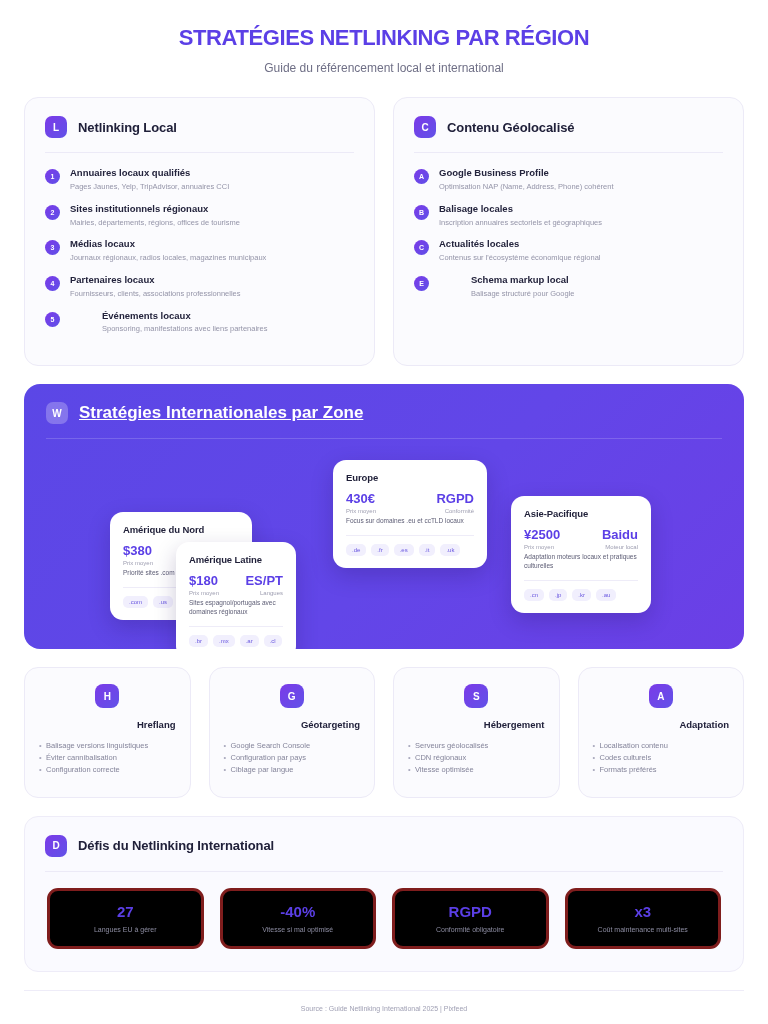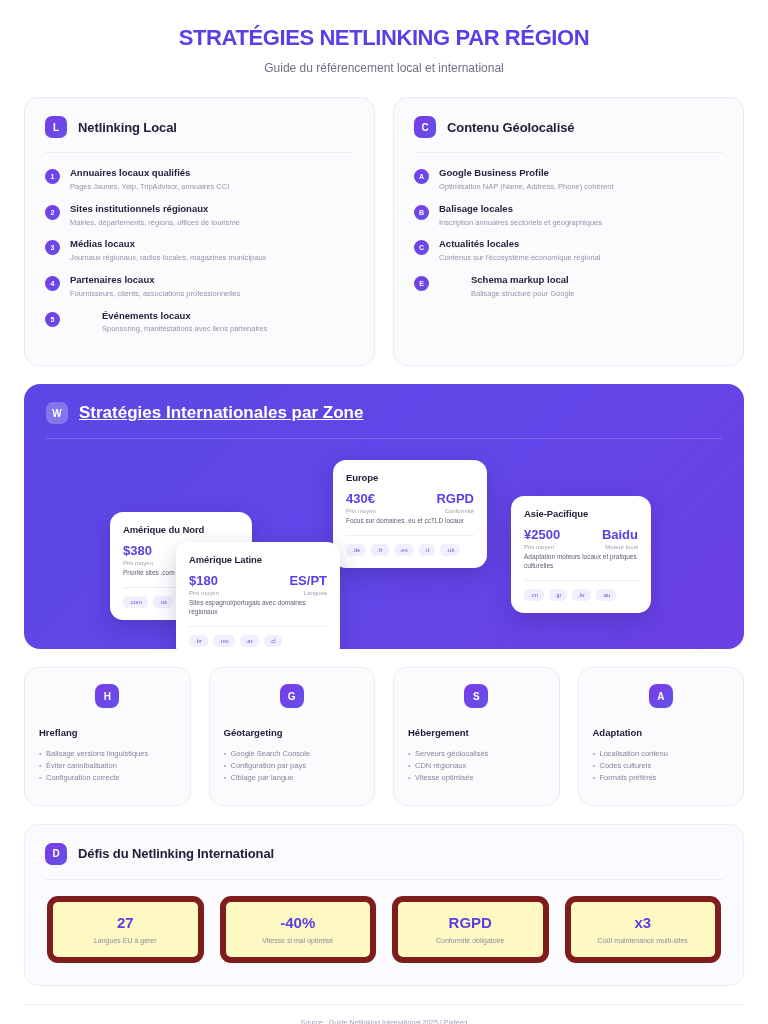--- a/index.html
+++ b/index.html
@@ -204,21 +204,21 @@
     font-size: 6px;
     color: #6a58e0;
     background: #f1effd;
     border-radius: 5px;
     padding: 3px 6px;
     line-height: 1;
   }
 
   
   #zone-na { left: 86px;  top: 128px; width: 142px; z-index: 1; }
-  #zone-la { left: 152px; top: 158px; width: 164px; z-index: 3; }
+  #zone-la { left: 152px; top: 158px; width: 120px; z-index: 3; }
   #zone-eu { left: 309px; top: 76px;  width: 154px; z-index: 2; }
   #zone-ap { left: 487px; top: 112px; width: 140px; z-index: 2; }
 
   
   .feature-row {
     display: flex;
     gap: 18px;
     margin-top: 18px;
   }
   .feature {
@@ -229,25 +229,25 @@
     padding: 16px 14px 20px 14px;
     min-height: 124px;
   }
   .feature .badge {
     width: 24px; height: 24px; flex: 0 0 24px;
     border-radius: 8px;
     margin: 0 auto;
     font-size: 10px;
   }
   .feature .f-title {
-    text-align: left;
+    text-align: right;
     font-size: 9.5px;
     font-weight: 700;
     color: #21213b;
-    margin-top: 19px;
+    margin-top: 11px;
   }
   .feature ul {
     list-style: none;
     margin-top: 10px;
   }
   .feature li {
     font-size: 7.5px;
     color: #84849a;
     line-height: 1.62;
     padding-left: 7px;
@@ -268,22 +268,22 @@
     border-radius: 14px;
     padding-bottom: 22px;
   }
   .stat-row {
     display: flex;
     gap: 16px;
     padding: 16px 22px 0 22px;
   }
   .stat {
     flex: 1;
-    background: #fef9c3;
-    border: 6px solid #7f1d1d;
+    background: #000000;
+    border: 3px solid #7f1d1d;
     border-radius: 11px;
     padding: 13px 6px 13px 6px;
     text-align: center;
   }
   .stat .v {
     font-size: 15px;
     font-weight: 700;
     color: #5b3fe6;
     line-height: 1;
   }

